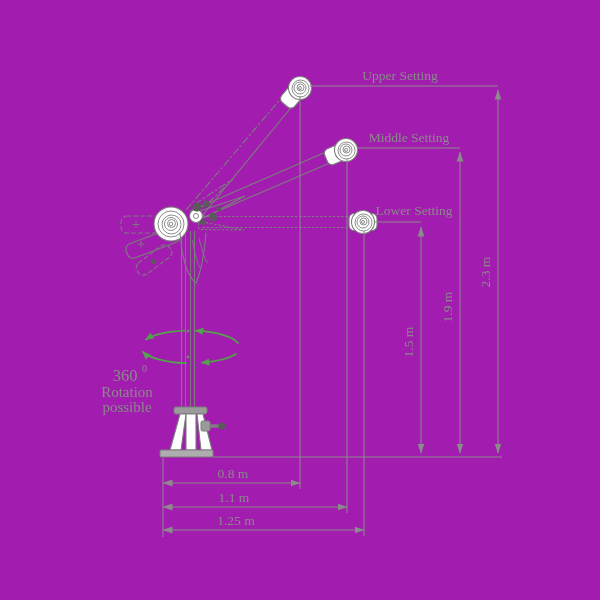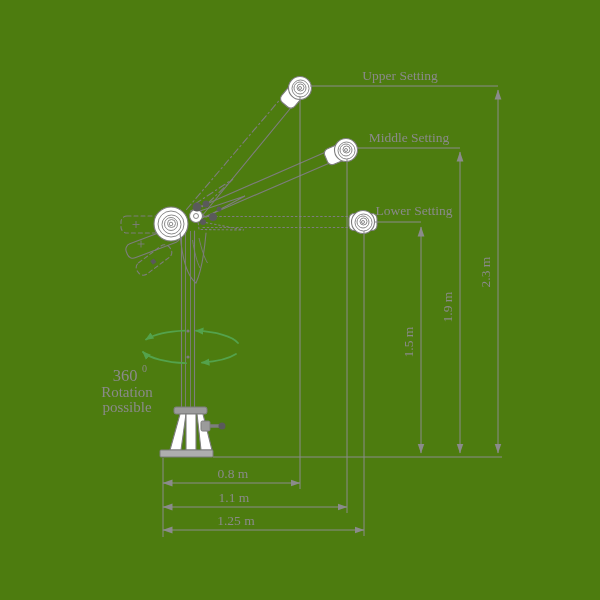--- a/index.html
+++ b/index.html
@@ -1,16 +1,16 @@
 <!DOCTYPE html>
 <html style="--line: #7d7d7d; --dim: #8b8b8b; --text: #8a8a8a; --dark: #5a5a5a; --green: #54a24c; --metal: #9b9b9b; --plate: #aeaeae;"><head>
 <meta charset="utf-8">
 <style>
   html,body { margin:0; padding:0; background:#fff; }
-  .canvas { position:relative; width:600px; height:600px; background:#4d7c0f; overflow:hidden; }
+  .canvas { position:relative; width:600px; height:600px; background:#a21caf; overflow:hidden; }
   svg { position:absolute; left:0; top:0; }
   
   .ln     { stroke:var(--line,#7d7d7d); stroke-width:1.1; fill:none; stroke-linecap:round; }
   .lnthin { stroke:var(--line,#7d7d7d); stroke-width:0.9; fill:none; }
   .dim    { stroke:var(--dim,#8b8b8b); stroke-width:1; fill:none; }
   .dashdot{ stroke-dasharray:7 3 1.5 3; }
   .dash   { stroke-dasharray:4 3; }
   .dot    { stroke-dasharray:1.6 2.6; }
   .fillw  { fill:#fff; }
   .darkf  { fill:var(--dark,#5a5a5a); stroke:none; }

